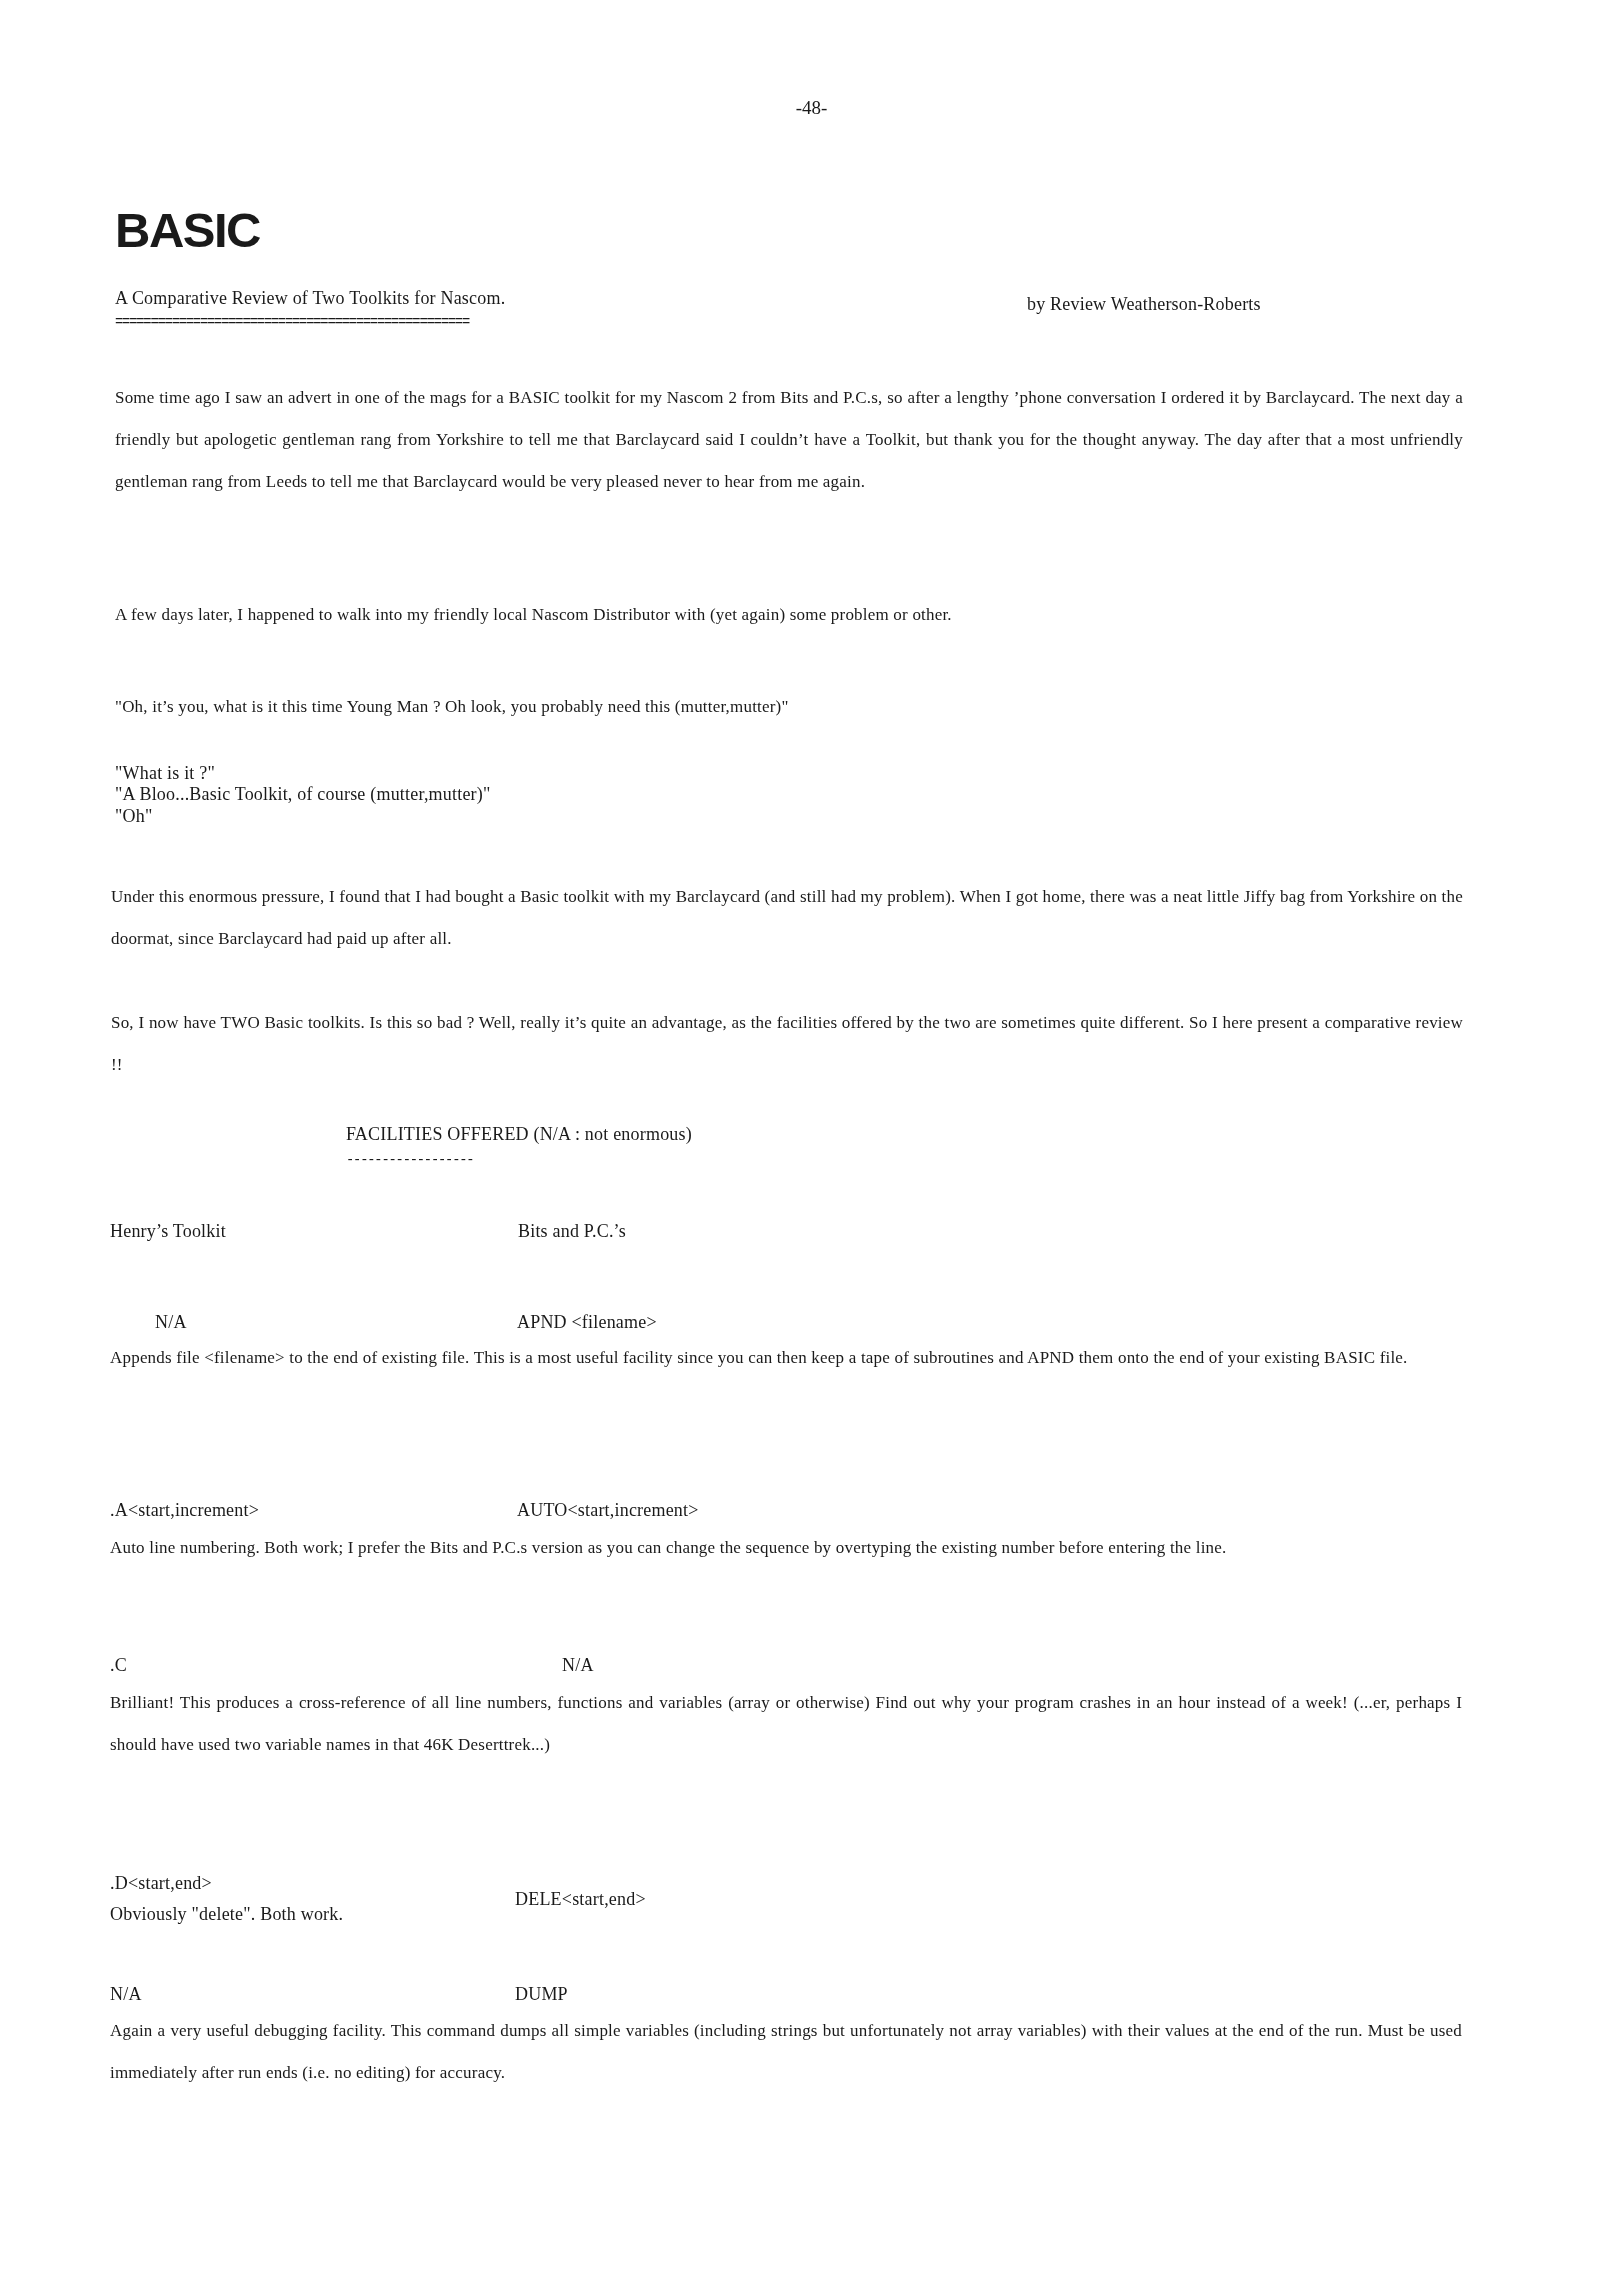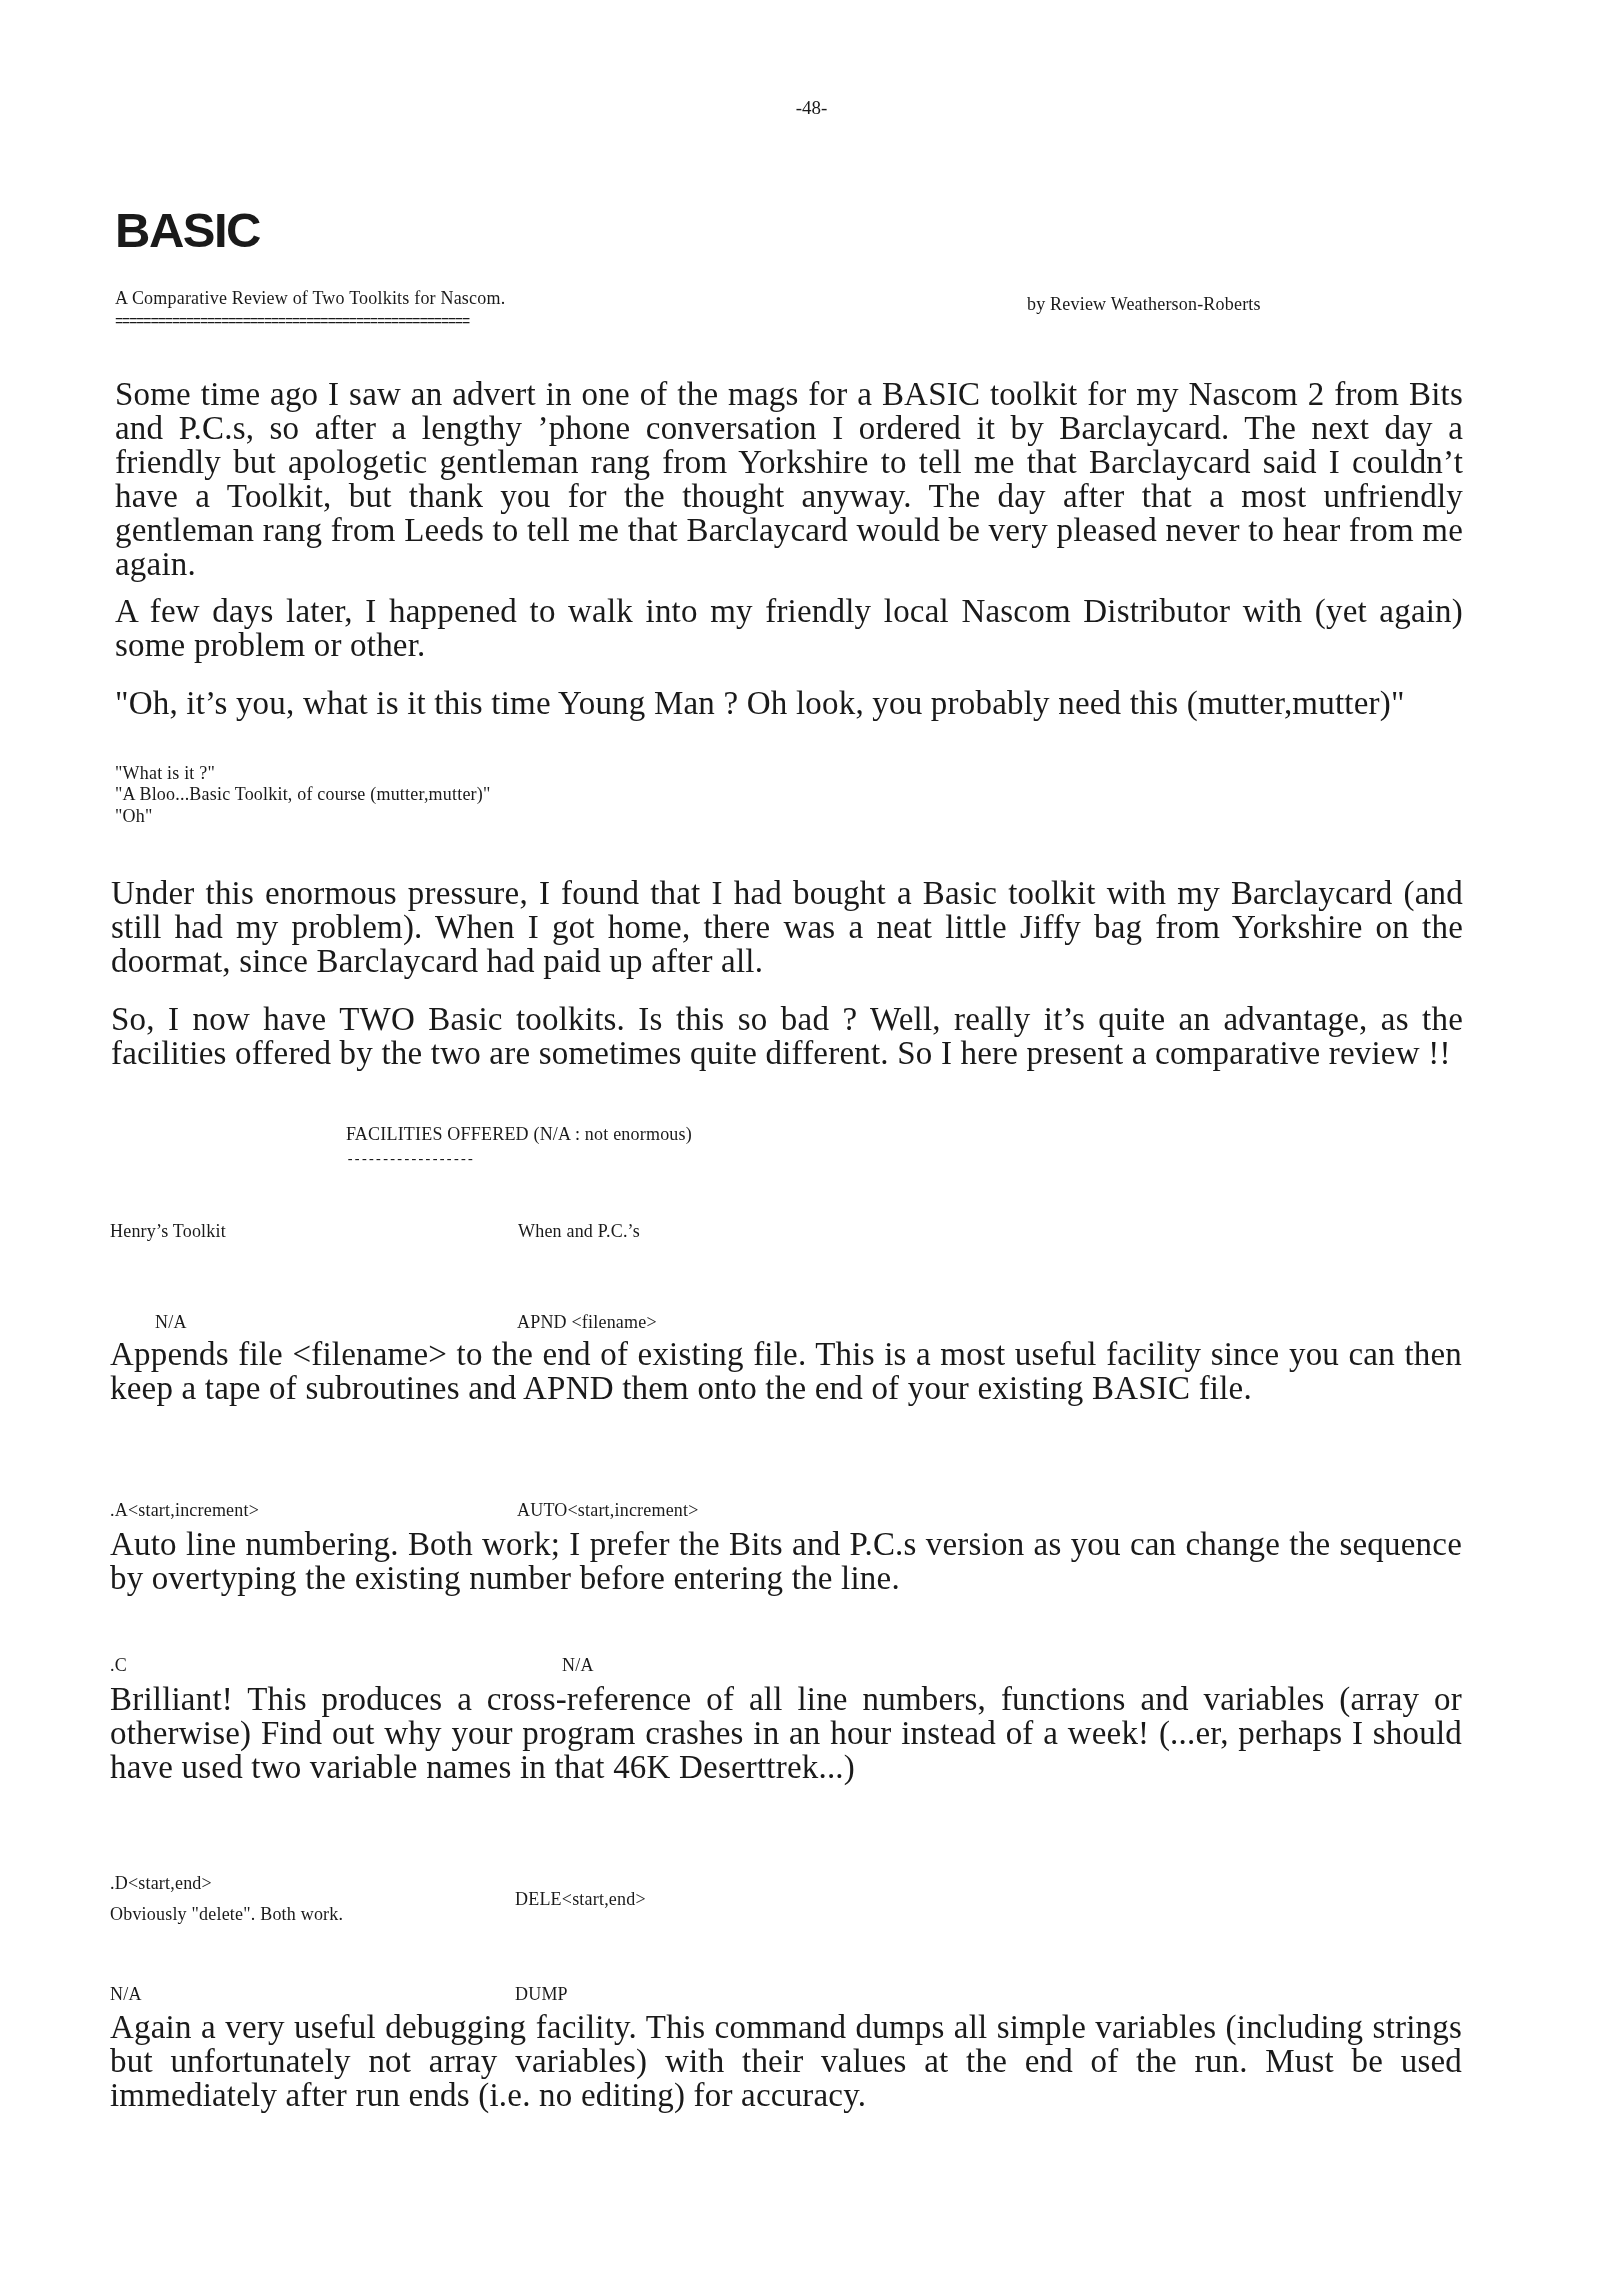--- a/index.html
+++ b/index.html
@@ -1,19 +1,19 @@
 <!DOCTYPE html>
 <html><head>
 <meta charset="utf-8">
 <style>
   html, body { margin: 0; padding: 0; background: #ffffff; }
   body { width: 1623px; height: 2285px; position: relative; overflow: hidden; color: #1a1a1a; }
   .page { position: absolute; left: 0; top: 0; width: 1623px; height: 2285px; }
   .t { position: absolute; font-family: "Liberation Serif", "DejaVu Serif", serif; font-size: 18px; line-height: 29.6px; white-space: pre; letter-spacing: 0.2px; transform-origin: left top; }
-  .para { position: absolute; font-family: "Liberation Serif", "DejaVu Serif", serif; font-size: 33px; line-height: 34px; text-align: justify; text-align-last: left; letter-spacing: 0.2px; }
+  .para { position: absolute; font-family: "Liberation Serif", "DejaVu Serif", serif; font-size: 17px; line-height: 42px; text-align: justify; text-align-last: left; letter-spacing: 0.2px; }
   .pagenum { position: absolute; left: 0; width: 1623px; text-align: center; font-family: "Liberation Serif", serif; font-size: 19px; top: 97px; }
   .heading { position: absolute; left: 115px; top: 202px; font-family: "Liberation Sans", "DejaVu Sans", sans-serif; font-weight: bold; font-size: 49px; letter-spacing: -1.5px; }
   .rule { position: absolute; font-family: "Liberation Mono", "DejaVu Sans Mono", monospace; font-size: 13.8px; letter-spacing: -1.2px; white-space: pre; overflow: hidden; }
 </style>
 </head>
 <body>
 
 <div class="page">
 
   <div class="pagenum">-48-</div>
@@ -34,21 +34,21 @@
   <div class="t" style="left:115px; top:802px;">"Oh"</div>
 
   <div class="para" style="left:111px; top:876px; width:1352px;">Under this enormous pressure, I found that I had bought a Basic toolkit with my Barclaycard (and still had my problem). When I got home, there was a neat little Jiffy bag from Yorkshire on the doormat, since Barclaycard had paid up after all.</div>
 
   <div class="para" style="left:111px; top:1002px; width:1352px;">So, I now have TWO Basic toolkits. Is this so bad ? Well, really it’s quite an advantage, as the facilities offered by the two are sometimes quite different. So I here present a comparative review !!</div>
 
   <div class="t" style="left:346px; top:1120px;">FACILITIES OFFERED (N/A : not enormous)</div>
   <div class="rule" style="left:346px; top:1153px; width:283px;">------------------</div>
 
   <div class="t" style="left:110px; top:1217px;">Henry’s Toolkit</div>
-  <div class="t" style="left:518px; top:1217px;">When and P.C.’s</div>
+  <div class="t" style="left:518px; top:1217px;">Bits and P.C.’s</div>
 
   <div class="t" style="left:155px; top:1308px;">N/A</div>
   <div class="t" style="left:517px; top:1308px;">APND &lt;filename&gt;</div>
   <div class="para" style="left:110px; top:1337px; width:1352px;">Appends file &lt;filename&gt; to the end of existing file. This is a most useful facility since you can then keep a tape of subroutines and APND them onto the end of your existing BASIC file.</div>
 
   <div class="t" style="left:110px; top:1496px;">.A&lt;start,increment&gt;</div>
   <div class="t" style="left:517px; top:1496px;">AUTO&lt;start,increment&gt;</div>
   <div class="para" style="left:110px; top:1527px; width:1352px;">Auto line numbering. Both work; I prefer the Bits and P.C.s version as you can change the sequence by overtyping the existing number before entering the line.</div>
 
   <div class="t" style="left:110px; top:1651px;">.C</div>

